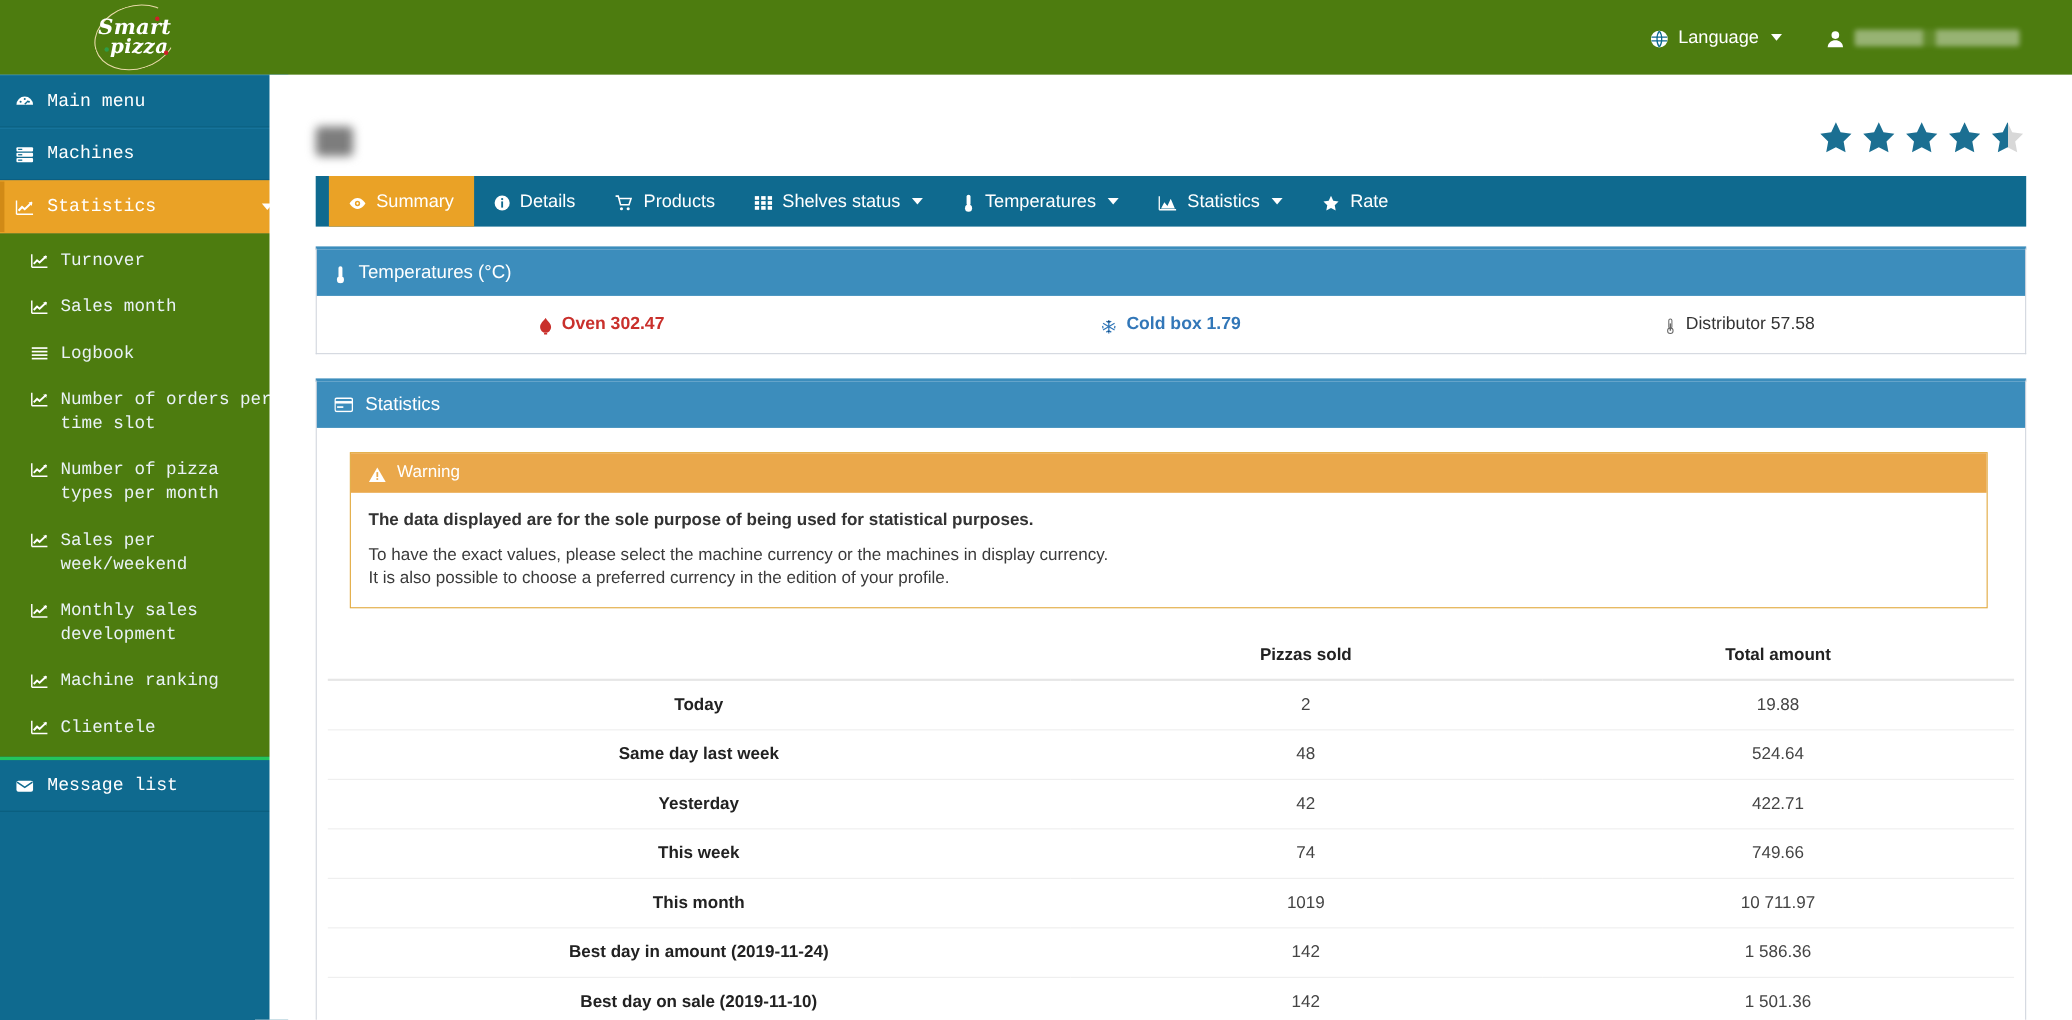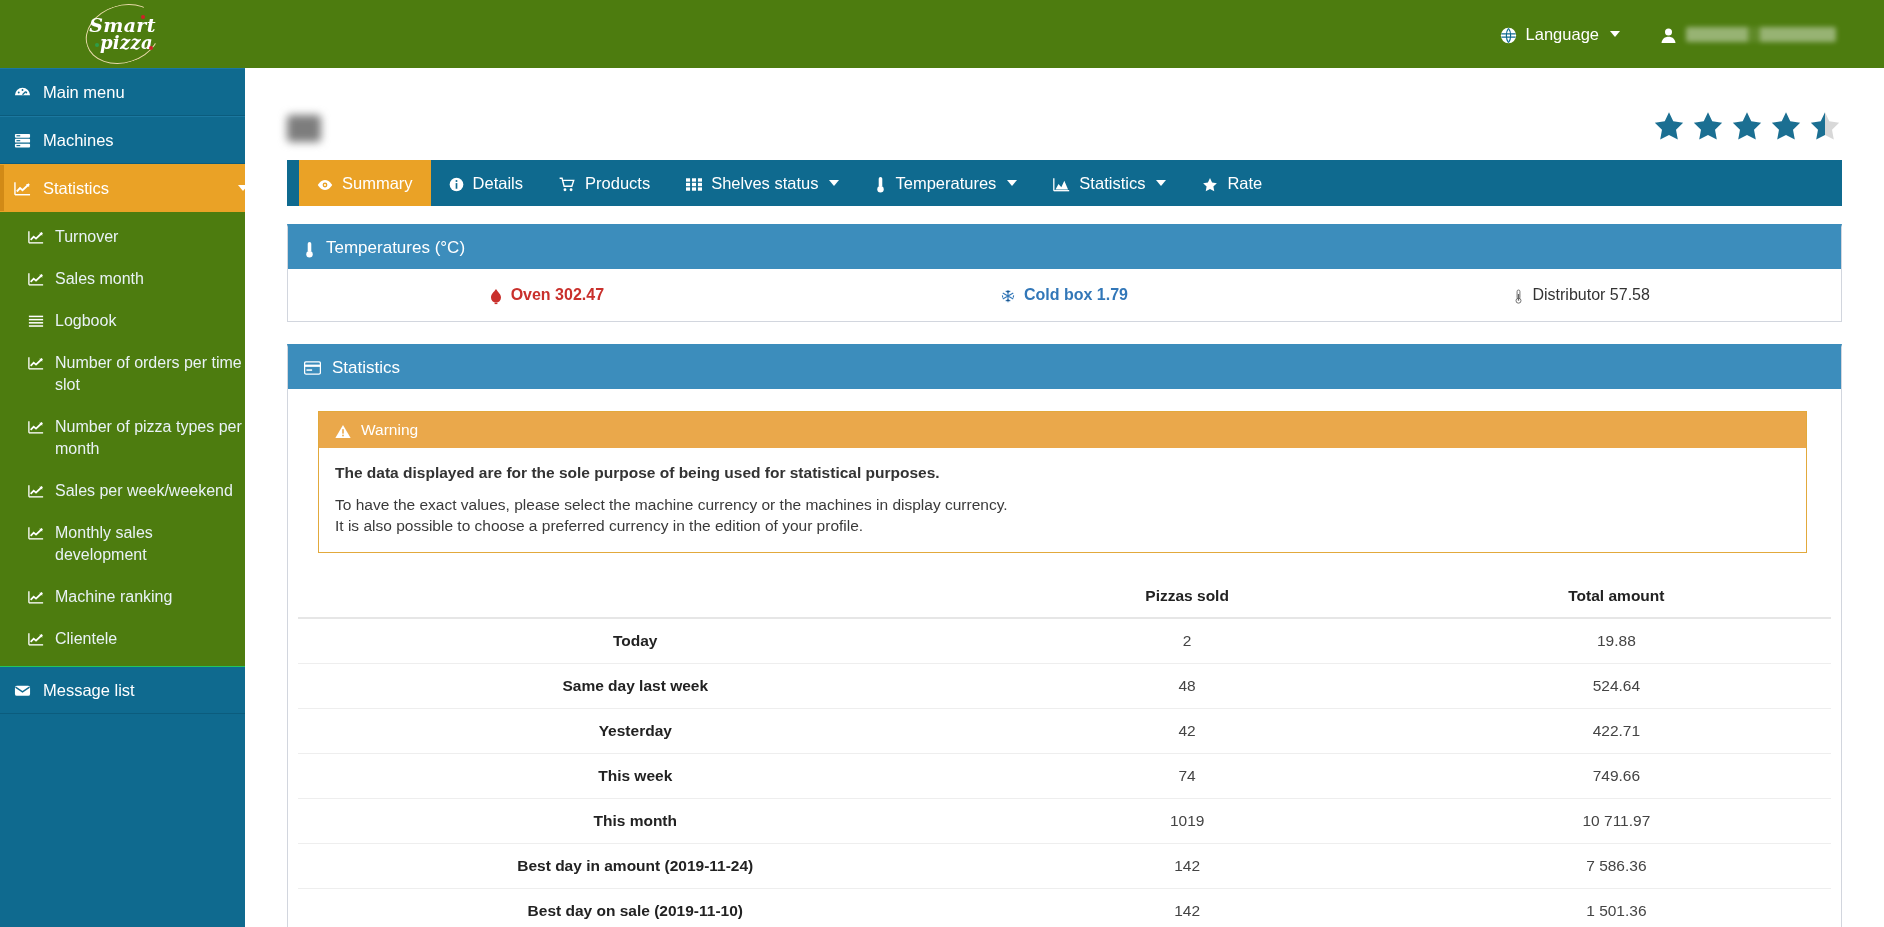--- a/index.html
+++ b/index.html
@@ -88,20 +88,21 @@
     filter: blur(2.6px);
     color: transparent;
     overflow: hidden;
   }
 
   
   #sidebar {
     position: absolute; top: 68px; left: 0;
     width: 262px; height: 859px;
     background: #0f6a8f;
+    font-family: Liberation Mono, monospace;
   }
   .side-item {
     position: relative;
     display: flex; align-items: flex-start; gap: 12px;
     padding: 12px 14px 12px 14px;
     color: #ffffff;
     font-size: 16.5px;
     line-height: 22px;
     cursor: pointer;
     border-top: 1px solid #1b78a0;
@@ -127,21 +128,21 @@
   }
   .side-group { background: #4d7c0f; padding: 4px 0 6px 0; }
   .chev-down {
     margin-left: auto;
     width: 0; height: 0;
     border-left: 5px solid transparent;
     border-right: 5px solid transparent;
     border-top: 6px solid #ffffff;
     margin-top: 8px;
   }
-  .side-divider-item { border-top: 1px solid #22c55e; }
+  .side-divider-item { border-top: 3px solid #22c55e; }
 
   .icn { flex: 0 0 auto; display:inline-block; line-height: 0; margin-top: 3px; }
 
   
   #main {
     position: absolute; top: 68px; left: 245px;
     width: 1639px; height: 859px;
     background: #ffffff;
     overflow: hidden;
   }
@@ -199,21 +200,21 @@
     white-space: nowrap;
   }
   .tab.active { background: #eaa226; }
 
   
   #temp-row {
     display: flex; align-items: center;
     height: 52px;
     font-size: 16px;
   }
-  .temp-cell { flex: 1 1 0; display: flex; justify-content: center; gap: 9px; }
+  .temp-cell { flex: 1 1 0; display: flex; align-items: center; justify-content: center; gap: 9px; }
   .temp-oven { color: #c9302c; font-weight: bold; }
   .temp-cold { color: #3277b8; font-weight: bold; }
   .temp-dist { color: #333333; }
 
   
   .alert {
     margin: 22px 34px 0 30px;
     border: 1px solid #e2a93c;
     background: #ffffff;
   }
@@ -711,21 +712,21 @@
             <td class="c2">749.66</td>
           </tr>
           <tr>
             <td class="lbl">This month</td>
             <td class="c1">1019</td>
             <td class="c2">10 711.97</td>
           </tr>
           <tr>
             <td class="lbl">Best day in amount (2019-11-24)</td>
             <td class="c1">142</td>
-            <td class="c2">7 586.36</td>
+            <td class="c2">1 586.36</td>
           </tr>
           <tr>
             <td class="lbl">Best day on sale (2019-11-10)</td>
             <td class="c1">142</td>
             <td class="c2">1 501.36</td>
           </tr>
         </tbody>
       </table>
 
     </div>

